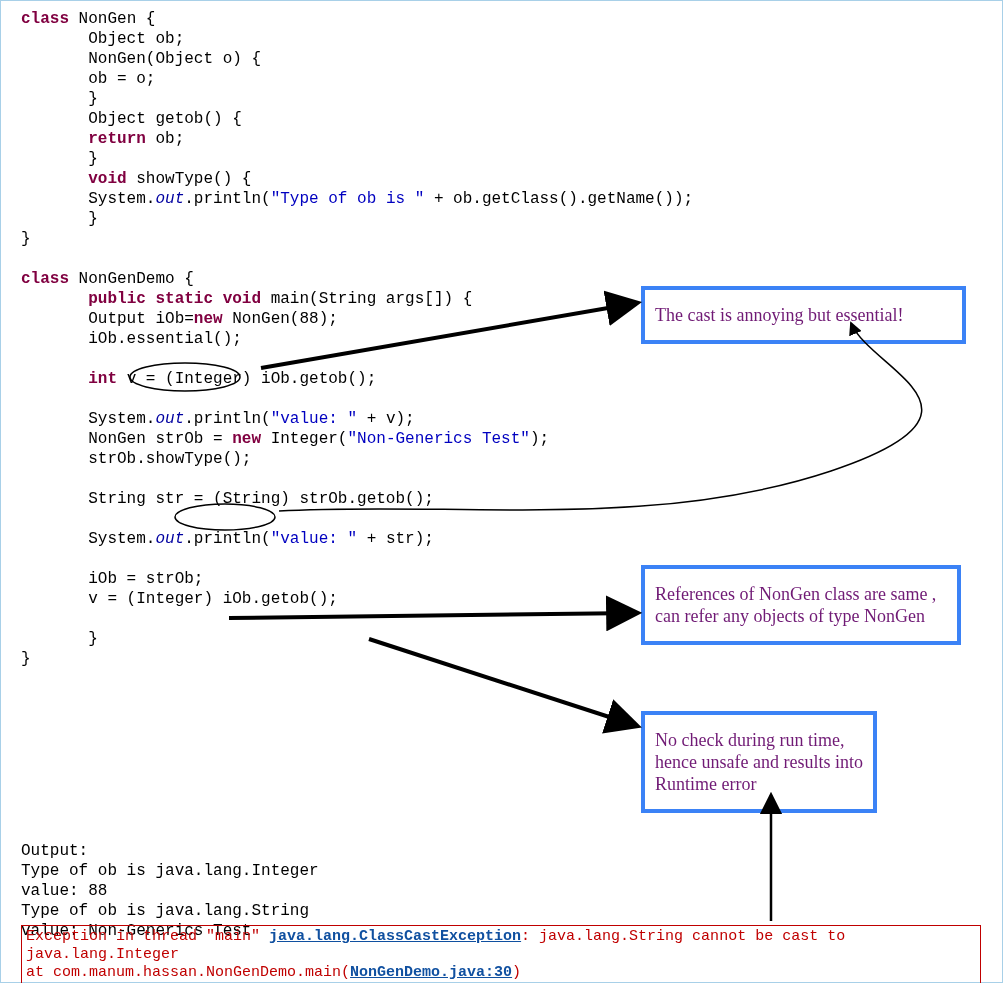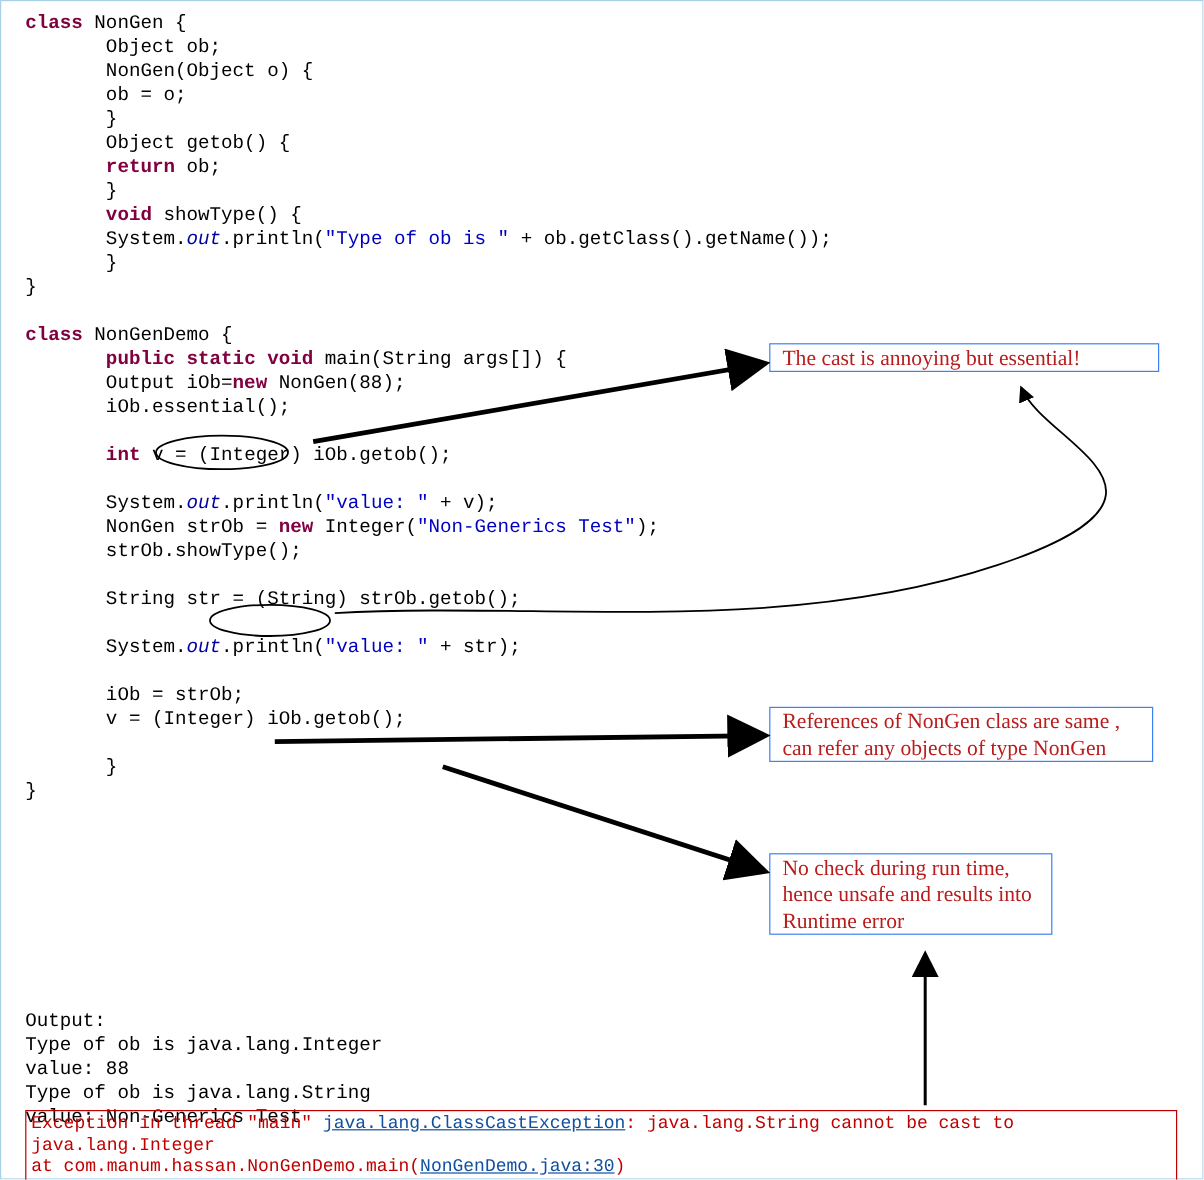--- a/index.html
+++ b/index.html
@@ -24,27 +24,27 @@
     font-size: 16px;
     line-height: 20px;
     white-space: pre;
     color: #000;
   }
   .kw   { color: #800040; font-weight: bold; }
   .sfld { color: #0000a0; font-style: italic; }
   .str  { color: #0000c0; }
   .annot-box {
     position: absolute;
-    border: 1px solid #3b82f6;
+    border: 4px solid #3b82f6;
     background: #fff;
-    padding: 0 10px;
+    padding: 14px 10px;
     font-family: "Times New Roman", serif;
     font-size: 18px;
     line-height: 22px;
-    color: #b91c1c;
+    color: #701a75;
     box-sizing: border-box;
   }
   .output-block {
     position: absolute;
     left: 20px;
     top: 840px;
     font-size: 16px;
     line-height: 20px;
     white-space: pre;
     color: #000;
@@ -55,21 +55,21 @@
     top: 924px;
     width: 960px;
     border: 1px solid #c00000;
     box-sizing: border-box;
     padding: 2px 4px;
     font-size: 15px;
     line-height: 18px;
     color: #c00000;
     font-family: "Courier New", monospace;
   }
-  .err-link { color: #1050a0; text-decoration: underline; }
+  .err-link { color: #1050a0; text-decoration: underline; font-weight: bold; }
   svg.overlay {
     position: absolute;
     left: 0; top: 0;
     width: 1003px;
     height: 983px;
     pointer-events: none;
   }
 </style>
 </head>
 <body>
@@ -105,21 +105,21 @@
 <span>       System.</span><span class="sfld">out</span><span>.println(</span><span class="str">"value: "</span><span> + str);</span>
 
 <span>       iOb = strOb;</span>
 <span>       v = (Integer) iOb.getob();</span>
 
 <span>       }</span>
 <span>}</span></div>
 
   <div class="annot-box" style="left:640px; top:285px; width:325px;">The cast is annoying but essential!</div>
 
-  <div class="annot-box" style="left:640px; top:588px; width:320px;">References of NonGen class are same , can refer any objects of type NonGen</div>
+  <div class="annot-box" style="left:640px; top:564px; width:320px;">References of NonGen class are same , can refer any objects of type NonGen</div>
 
   <div class="annot-box" style="left:640px; top:710px; width:236px;">No check during run time, hence unsafe and results into Runtime error</div>
 
   <div class="output-block"><span>Output:</span>
 <span>Type of ob is java.lang.Integer</span>
 <span>value: 88</span>
 <span>Type of ob is java.lang.String</span>
 <span>value: Non-Generics Test</span></div>
 
   <div class="err-box"><span>Exception in thread "main" </span><span class="err-link">java.lang.ClassCastException</span><span>: java.lang.String cannot be cast to java.lang.Integer</span><br><span>       at com.manum.hassan.NonGenDemo.main(</span><span class="err-link">NonGenDemo.java:30</span><span>)</span></div>

